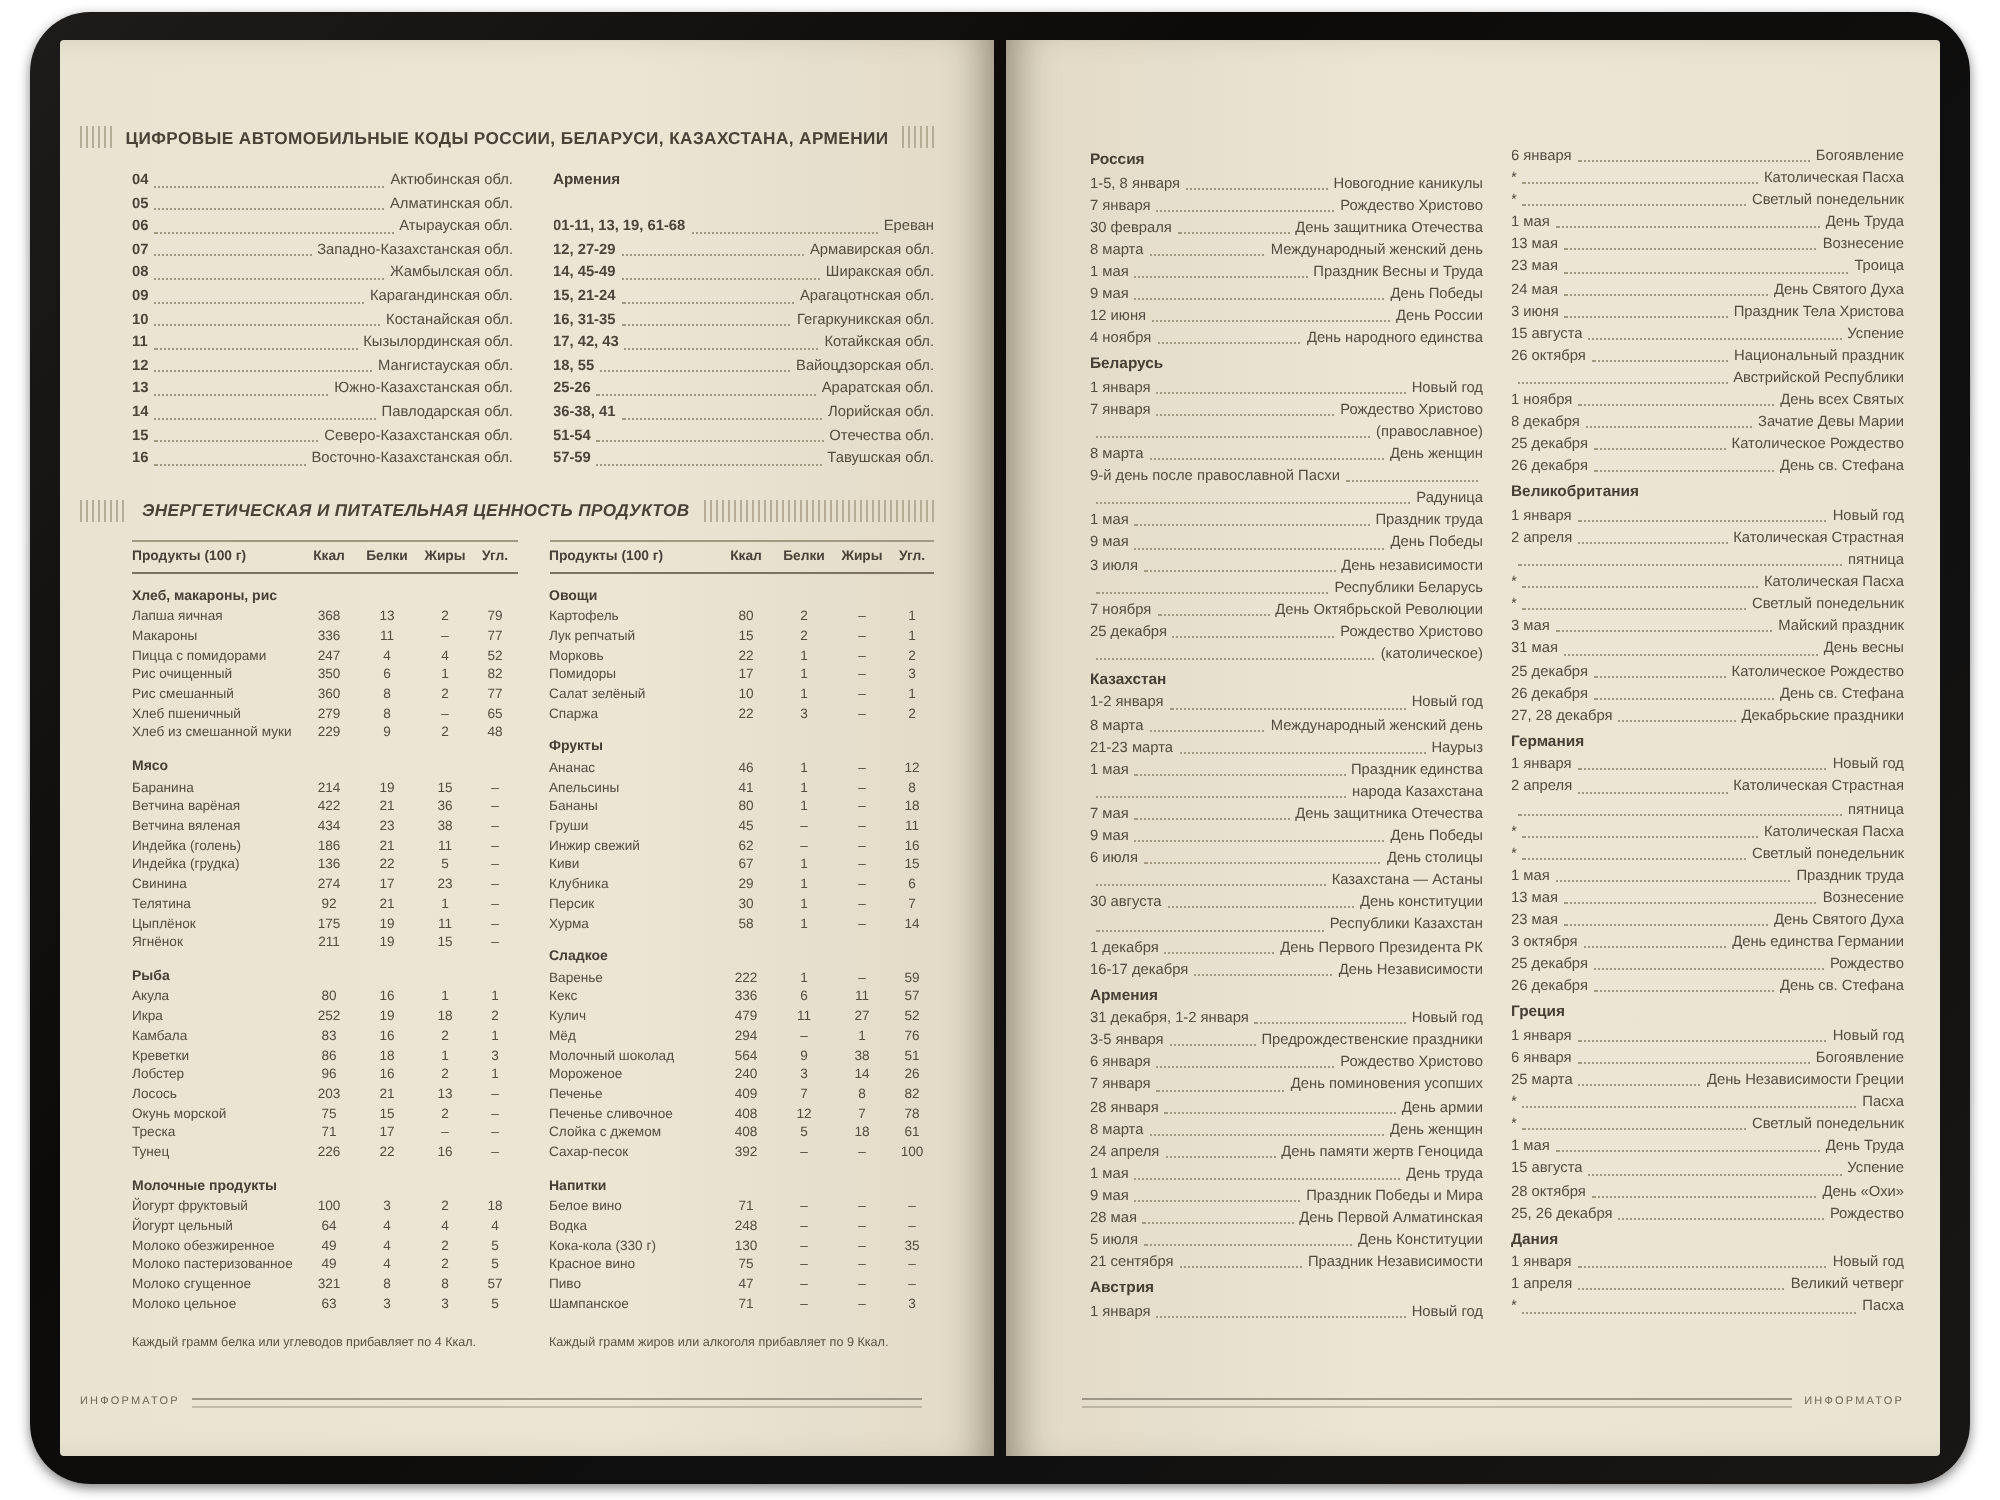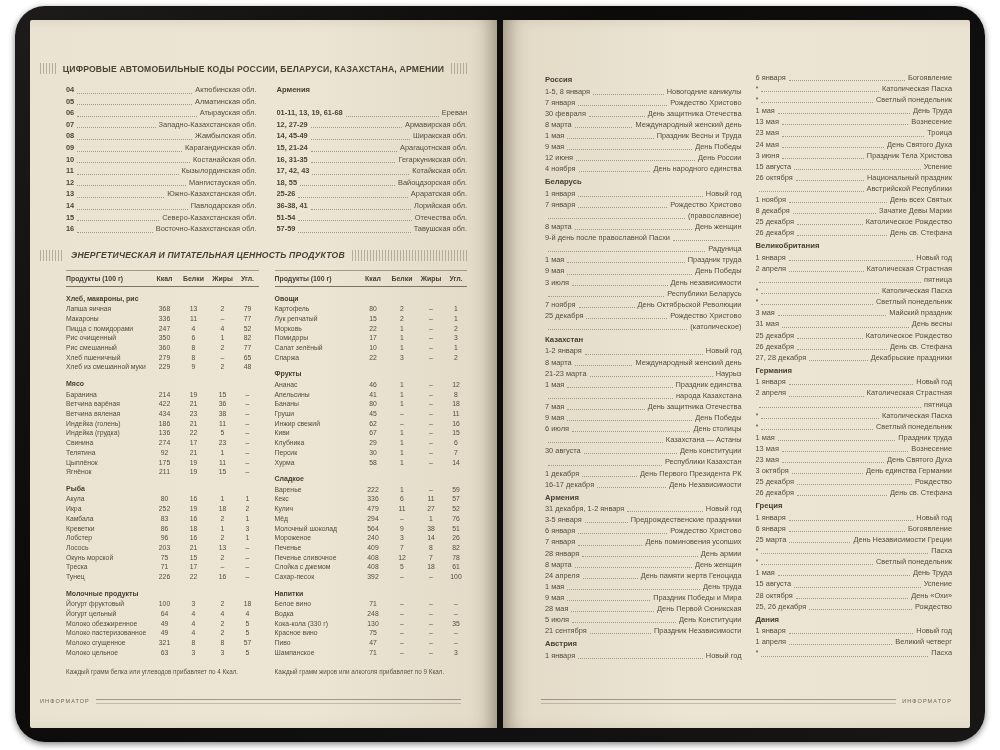--- a/index.html
+++ b/index.html
@@ -894,21 +894,21 @@
               <span class="lt">День труда</span>
             </div>
             <div class="lrow">
               <span class="ld">9 мая</span>
               <span class="lead"></span>
               <span class="lt">Праздник Победы и Мира</span>
             </div>
             <div class="lrow">
               <span class="ld">28 мая</span>
               <span class="lead"></span>
-              <span class="lt">День Первой Сюникская</span>
+              <span class="lt">День Первой Алматинская</span>
             </div>
             <div class="lrow">
               <span class="ld">5 июля</span>
               <span class="lead"></span>
               <span class="lt">День Конституции</span>
             </div>
             <div class="lrow">
               <span class="ld">21 сентября</span>
               <span class="lead"></span>
               <span class="lt">Праздник Независимости</span>

